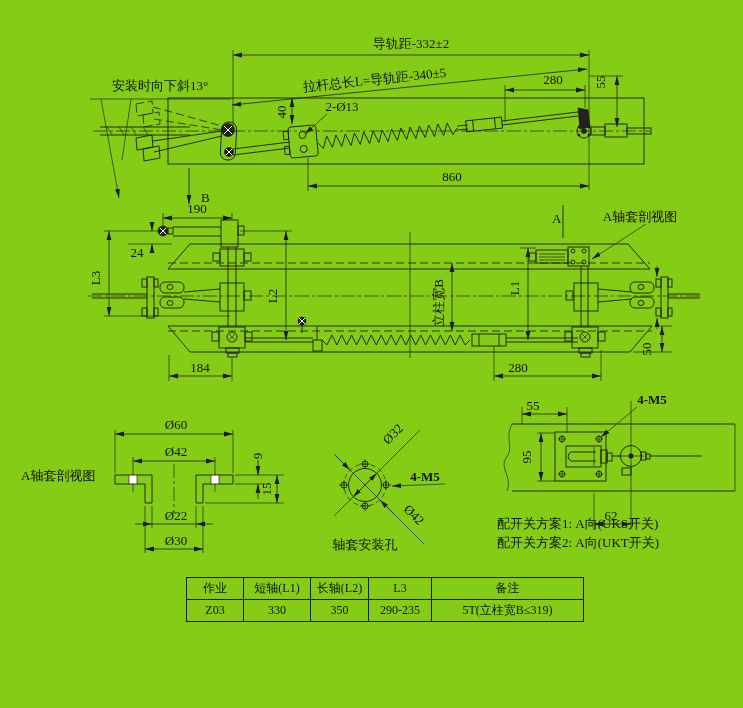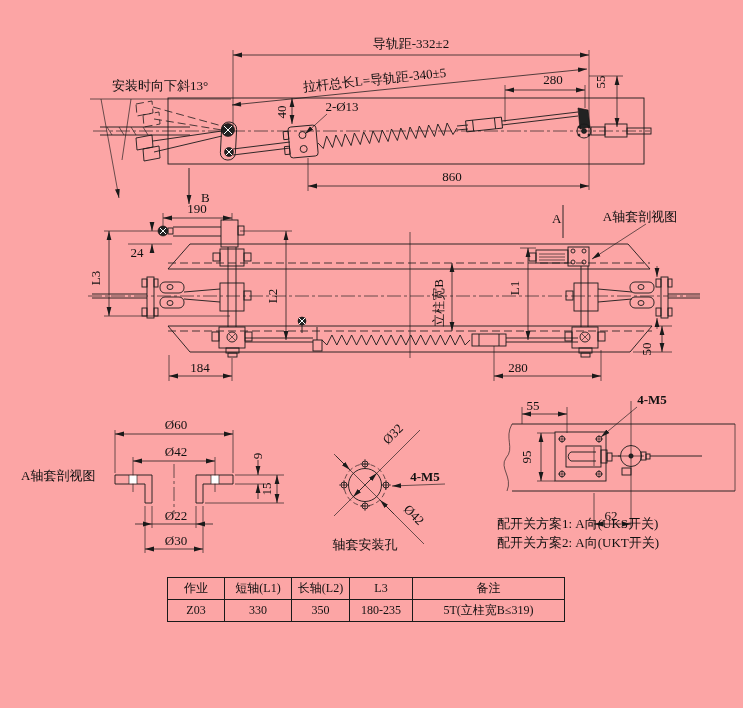--- a/index.html
+++ b/index.html
@@ -1,28 +1,28 @@
 <!DOCTYPE html>
 <html><head>
 <meta charset="utf-8">
 <style>
   html,body{margin:0;padding:0;background:#fff;}
-  .canvas{width:743px;height:708px;position:relative;background:#fca5a5;
+  .canvas{width:743px;height:708px;position:relative;background:#84cc16;
           font-family:"Liberation Serif","DejaVu Serif",serif;color:#111;}
   svg{position:absolute;left:0;top:0;}
   svg text{font-family:"Liberation Serif","DejaVu Serif",serif;fill:#111;font-size:13px;}
   .ln{stroke:#1a1a1a;stroke-width:0.9;fill:none;}
   .thin{stroke:#1a1a1a;stroke-width:0.65;fill:none;}
   .dim{stroke:#1a1a1a;stroke-width:0.75;fill:none;}
   .dash{stroke:#1a1a1a;stroke-width:0.8;fill:none;stroke-dasharray:8 4;}
   .cdot{stroke:#1a1a1a;stroke-width:0.65;fill:none;stroke-dasharray:14 3 3 3;}
   .dk{fill:#222;stroke:#111;stroke-width:0.6;}
   .wx{stroke:#fff;stroke-width:1;fill:none;}
   .bold{font-weight:bold;}
-  #parts-table{position:absolute;left:167px;top:577px;border-collapse:collapse;
+  #parts-table{position:absolute;left:186px;top:577px;border-collapse:collapse;
     table-layout:fixed;width:397px;}
   #parts-table th,#parts-table td{border:1px solid #1a1a1a;height:21px;padding:0;
     text-align:center;font-size:12px;font-weight:normal;line-height:1.05;
     font-family:"Liberation Serif","DejaVu Serif",serif;}
 </style>
 </head>
 <body>
 
 <div class="canvas">
 <svg width="743" height="708" viewBox="0 0 743 708">
@@ -433,18 +433,18 @@
     <th>作业</th>
     <th>短轴(L1)</th>
     <th>长轴(L2)</th>
     <th>L3</th>
     <th>备注</th>
   </tr>
   <tr>
     <td>Z03</td>
     <td>330</td>
     <td>350</td>
-    <td>180-235</td>
+    <td>290-235</td>
     <td>5T(立柱宽B≤319)</td>
   </tr>
 </tbody>
     </table>
 </div>
 
 </body></html>

